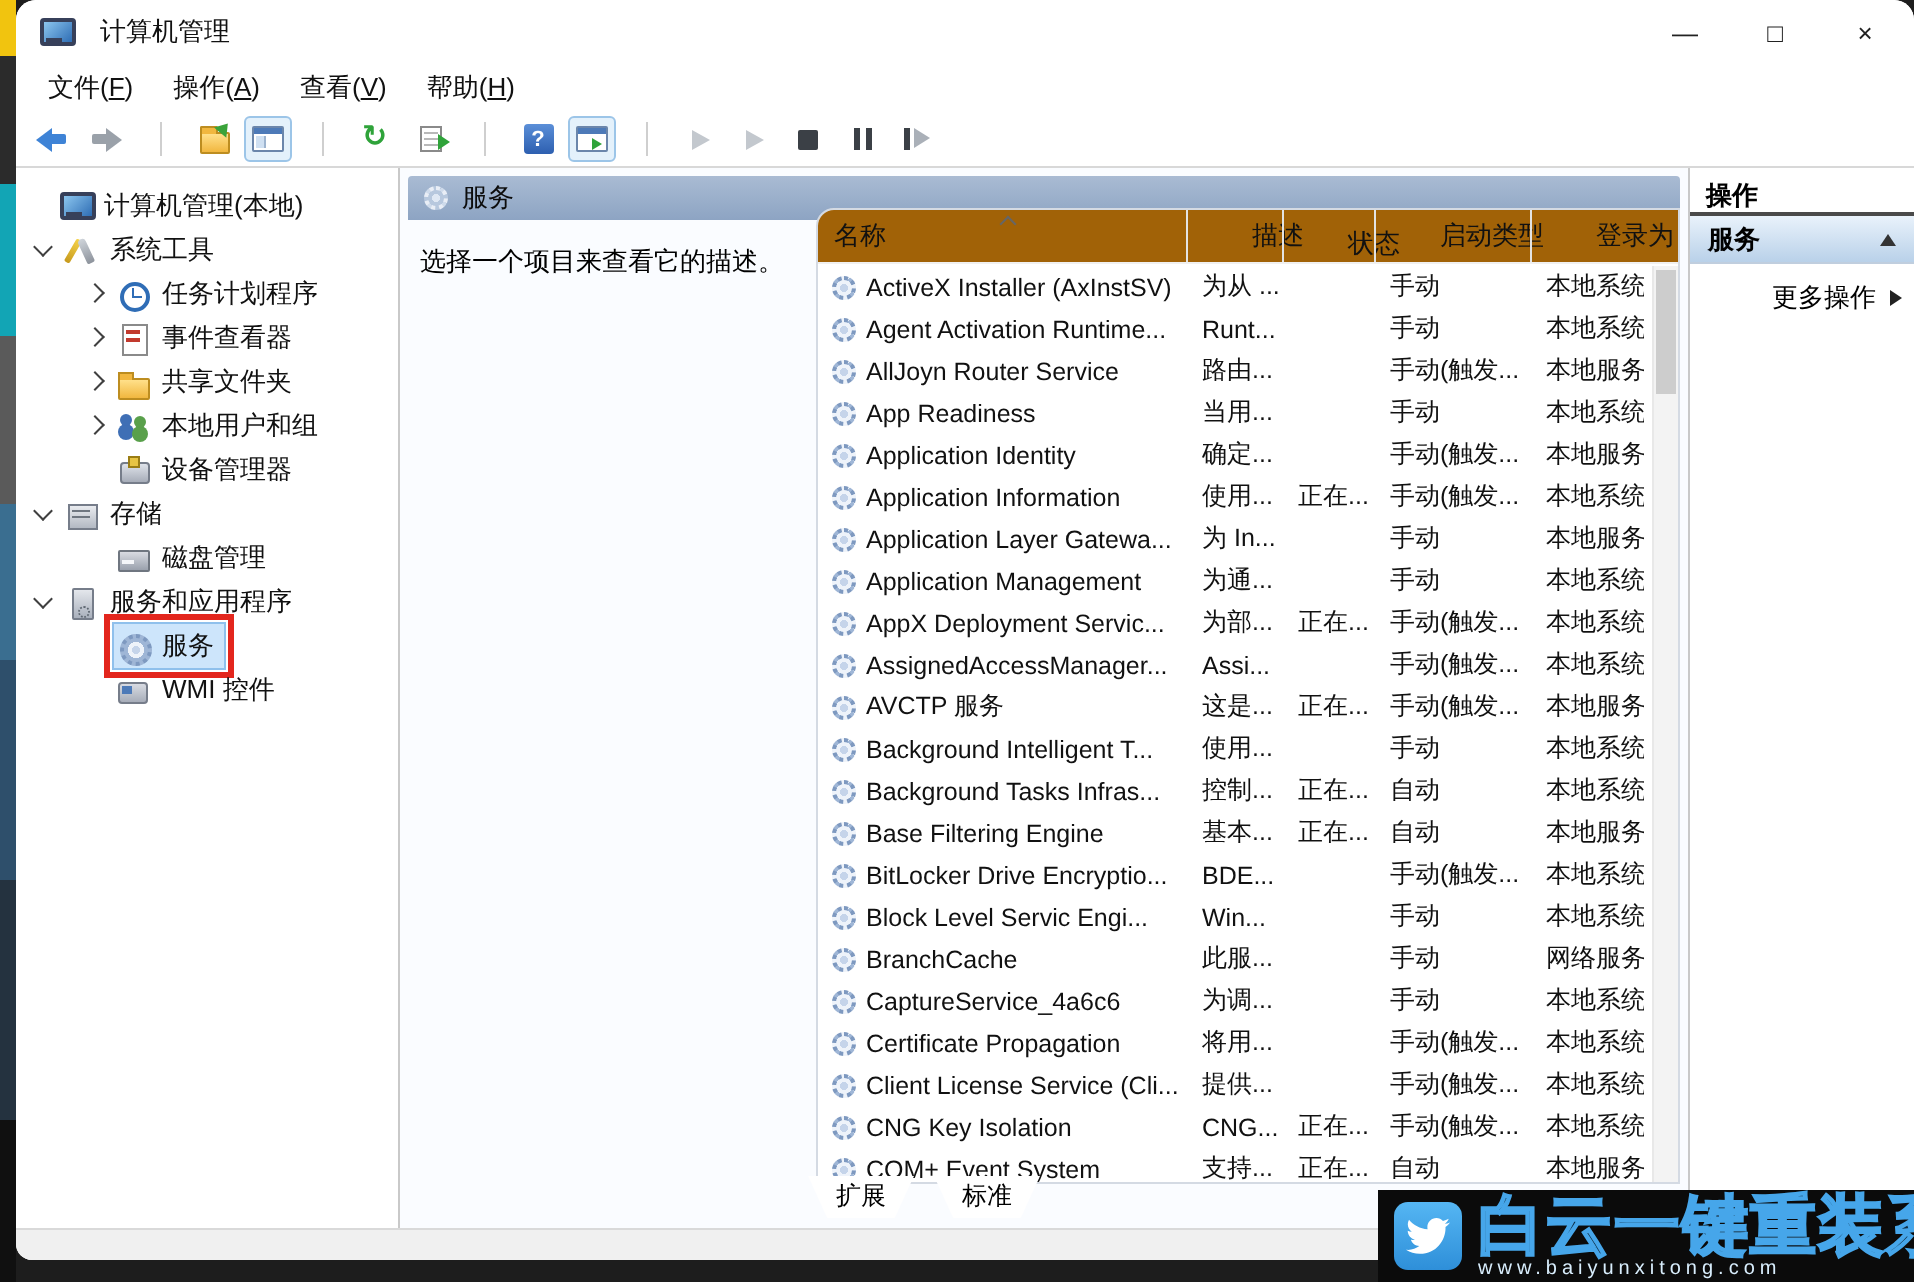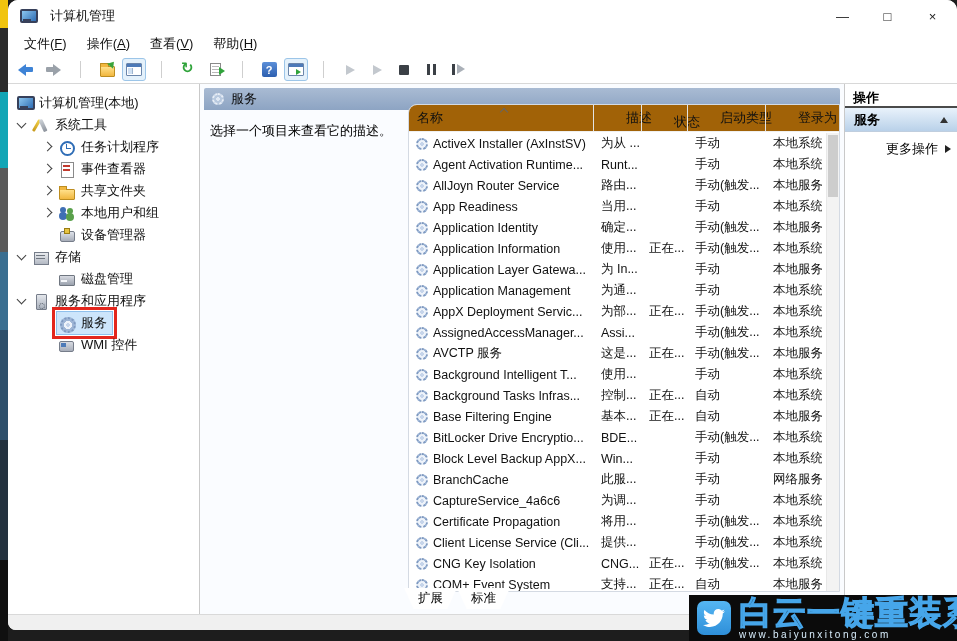--- a/index.html
+++ b/index.html
@@ -60,21 +60,21 @@
   .tbi-restart::after { content:""; position:absolute; left:5px; top:0; border-top:5.5px solid transparent; border-bottom:5.5px solid transparent; border-left:8px solid #aab0b8; }
 
   
   .main { position:absolute; left:0; top:84px; right:0; bottom:16px; }
   .panel-tree { position:absolute; left:0; top:0; width:192px; bottom:0; background:#fff; border-right:1px solid #c9c9c9; padding-top:8px; }
   .panel-mid { position:absolute; left:192px; top:0; width:645px; bottom:0; background:#fafcff; border-right:1px solid #c9c9c9; }
   .panel-actions { position:absolute; left:837px; top:0; right:0; bottom:0; background:#fff; }
 
   
   .tree-item { height:22px; display:flex; align-items:center; font-size:13px; color:#111; position:relative; }
-  .lvl-0 { padding-left:4px; } .lvl-1 { padding-left:6px; } .lvl-2 { padding-left:32px; }
+  .lvl-0 { padding-left:17px; } .lvl-1 { padding-left:6px; } .lvl-2 { padding-left:32px; }
   .exp { width:16px; height:16px; position:relative; flex:none; }
   .lvl-0 .exp { width:2px; }
   .exp-down::before { content:""; position:absolute; left:4px; top:3px; width:6px; height:6px; border-right:1.4px solid #404040; border-bottom:1.4px solid #404040; transform:rotate(45deg); }
   .exp-right::before { content:""; position:absolute; left:4px; top:4px; width:6px; height:6px; border-right:1.4px solid #404040; border-bottom:1.4px solid #404040; transform:rotate(-45deg); }
   .row-core { display:flex; align-items:center; padding:2px 5px 2px 2px; border:1px solid transparent; }
   .selected .row-core { background:#cde5fb; border-color:#8fc0ec; }
   .annotated .row-core { outline:3px solid #e3261d; outline-offset:1px; }
   .tlabel { white-space:nowrap; }
 
   .ticon { width:17px; height:15px; margin-right:5px; position:relative; flex:none; }
@@ -116,21 +116,21 @@
   .col-name { width:184px; } .col-desc { width:48px; } .col-status { width:46px;align-items:flex-end; } .col-startup { width:78px; } .col-logon { width:57px; }
   .caret { display:none; }
   .caret.show { display:block; position:absolute; left:50%; top:4px; width:6px; height:6px; border-left:1.3px solid #666; border-top:1.3px solid #666; transform:rotate(45deg); }
   .rows { position:absolute; left:0; right:13px; top:28px; bottom:0; overflow:hidden; }
   .srow { height:21px; display:flex; align-items:center; }
   .cell { font-size:12.5px; color:#111; overflow:hidden; white-space:nowrap; padding-left:8px; }
   .cell.col-name { display:flex; align-items:center; gap:5px; padding-left:7px; }
   .vscroll { position:absolute; right:0; top:28px; bottom:0; width:13px; background:#f3f3f3; border-left:1px solid #e8e8e8; }
   .vthumb { position:absolute; left:1px; right:1px; top:2px; height:62px; background:#cdcdcd; }
 
-  .tabs { position:absolute; left:204px; bottom:5px; height:21px; display:flex; z-index:6;margin-top:37px; }
+  .tabs { position:absolute; left:204px; bottom:5px; height:21px; display:flex; gap:10px; z-index:6;margin-top:37px; }
   .tab { position:relative; height:21px; line-height:20px; padding:0 14px; font-size:12.5px; color:#000; background:#fff;
     clip-path:polygon(0 0,100% 0,82% 100%,18% 100%);
     filter:drop-shadow(0 1px 0 #8f8f8f) drop-shadow(1px 0 0 #9f9f9f) drop-shadow(-1px 0 0 #9f9f9f); }
 
   
   .actions-title { height:24px; padding:5px 8px 0; font-size:13px; font-weight:bold; color:#000; border-bottom:2px solid #4a4a4a; }
   .actions-section { height:24px; background:linear-gradient(#e9f2fb,#b9d1e9); display:flex; align-items:center; justify-content:space-between; padding:0 9px; font-size:13px; font-weight:bold; color:#000; border-bottom:1px solid #c0cede; }
   .collapse-icon { width:0; height:0; border-left:4px solid transparent; border-right:4px solid transparent; border-bottom:6px solid #333; }
   .more-actions { display:flex; align-items:center; justify-content:flex-end; gap:7px; padding:8px 6px 0 0; font-size:13px; color:#000; }
   .more-arrow { width:0; height:0; border-top:4px solid transparent; border-bottom:4px solid transparent; border-left:6px solid #222; }
@@ -545,21 +545,21 @@
                 </span>
                 <span class="cell col-desc">BDE...</span>
                 <span class="cell col-status"></span>
                 <span class="cell col-startup">手动(触发...</span>
                 <span class="cell col-logon">本地系统</span>
               </div>
 
               <div class="srow">
                 <span class="cell col-name">
                   <span class="gear"></span>
-                  <span>Block Level Backup AppX...</span>
+                  <span>Block Level Servic Engi...</span>
                 </span>
                 <span class="cell col-desc">Win...</span>
                 <span class="cell col-status"></span>
                 <span class="cell col-startup">手动</span>
                 <span class="cell col-logon">本地系统</span>
               </div>
 
               <div class="srow">
                 <span class="cell col-name">
                   <span class="gear"></span>

